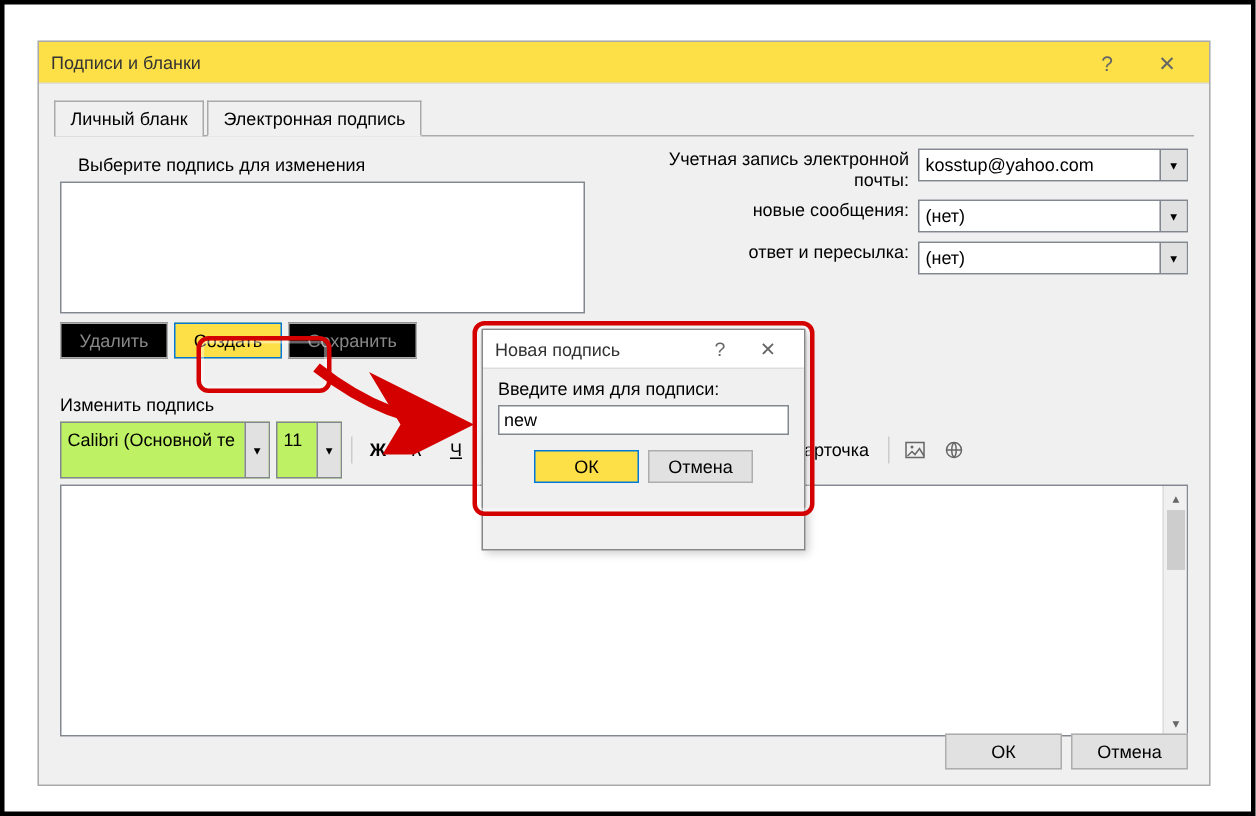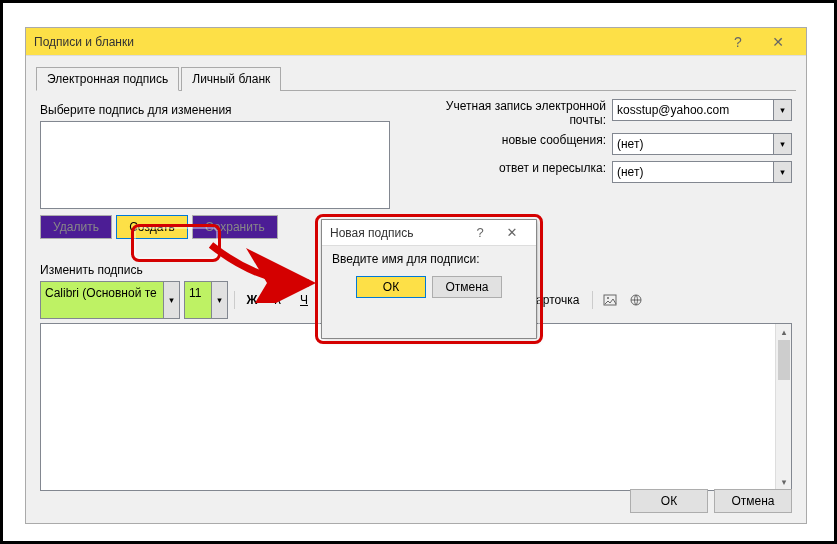--- a/index.html
+++ b/index.html
@@ -14,26 +14,26 @@
 .tabs { display: flex; margin: 10px 10px 0 10px; border-bottom: 1px solid #aaa; }
 .tab { padding: 4px 10px; border: 1px solid #aaa; border-bottom: none; background: #f0f0f0; margin-right: 2px; position: relative; top: 1px; cursor: pointer; }
 .tab.active { background: #f0f0f0; border-bottom: 1px solid #f0f0f0; }
 
 .body-area { padding: 8px 14px; }
 
 .row { display: flex; gap: 16px; }
 .left-col { width: 350px; }
 .right-col { flex: 1; }
 
-.group-label { margin: 4px 0; color: #000; }
+.group-label { margin: 4px 12px; color: #000; }
 .sig-list { width: 350px; height: 88px; border: 1px solid #828790; background: #fff; }
 
 .btn-row { display: flex; gap: 4px; margin-top: 6px; }
 .btn { height: 24px; padding: 0 12px; border: 1px solid #adadad; background: #e1e1e1; cursor: pointer; display: inline-flex; align-items: center; justify-content: center; min-width: 72px; }
-.btn.disabled { color: #888; background: #4c1d95; }
+.btn.disabled { color: #888; background: #000000; }
 
 .field-row { display: flex; margin-bottom: 6px; gap: 6px; }
 .field-row label { width: 200px; text-align: right; }
 .select { flex: 1; height: 22px; border: 1px solid #828790; background: #fff; display: flex; align-items: center; padding: 0 4px; position: relative; }
 .select .dd { position: absolute; right: 0; top: 0; width: 18px; height: 100%; border-left: 1px solid #828790; display: flex; align-items: center; justify-content: center; font-size: 9px; background: #e1e1e1; }
 
 .edit-label { margin-top: 24px; }
 .toolbar { display: flex; align-items: center; gap: 4px; margin-top: 4px; flex-wrap: nowrap; }
 .combo { height: 22px; border: 1px solid #828790; background: #bef264; display: flex; align-items: flex-end; padding: 18px 4px; position: relative; }
 .combo .dd { position: absolute; right: 0; top: 0; width: 16px; height: 100%; border-left: 1px solid #828790; display: flex; align-items: center; justify-content: center; font-size: 9px; background: #e1e1e1; }
@@ -55,43 +55,43 @@
 .footer .btn { min-width: 78px; }
 
 
 .hl { position: absolute; border: 3px solid #d40000; border-radius: 8px; box-shadow: 0 0 0 2px rgba(255,255,255,0.4) inset; pointer-events: none; }
 .hl1 { left: 128px; top: 221px; width: 90px; height: 38px; }
 .hl2 { left: 312px; top: 211px; width: 228px; height: 130px; }
 
 .arrow-svg { position: absolute; left: 196px; top: 230px; pointer-events: none; }
 
 
-.modal { position: absolute; left: 318px; top: 216px; width: 216px; height: 120px; background: #f0f0f0; border: 1px solid #888; box-shadow: 2px 2px 6px rgba(0,0,0,0.2); }
+.modal { position: absolute; left: 318px; top: 216px; width: 216px; height: 148px; background: #f0f0f0; border: 1px solid #888; box-shadow: 2px 2px 6px rgba(0,0,0,0.2); }
 .modal .title-bar { height: 26px; background: #fff; }
 .modal .title-bar .help, .modal .title-bar .close { width: 32px; font-size: 13px; }
 .modal-body { padding: 6px 10px; }
 .modal-body label { display: block; margin-bottom: 4px; }
 .modal-body input { width: 100%; height: 20px; border: 1px solid #828790; padding: 0 3px; font-size: 12px; }
 .modal-footer { display: flex; justify-content: center; gap: 6px; margin-top: 10px; }
 .modal-footer .btn { min-width: 70px; height: 22px; }
 .btn.default { border: 1px solid #0078d7; background: #fde047; }
 </style>
 </head>
 <body>
 
 <div class="main-window">
   <div class="title-bar">
     <span class="title">Подписи и бланки</span>
     <span class="help">?</span>
     <span class="close">✕</span>
   </div>
 
   <div class="tabs">
+    <div class="tab"><span>Личный бланк</span></div>
     <div class="tab active"><span>Электронная подпись</span></div>
-    <div class="tab"><span>Личный бланк</span></div>
   </div>
 
   <div class="body-area">
     <div class="row">
       <div class="left-col">
         <div class="group-label"><span>Выберите подпись для изменения</span></div>
         <div class="sig-list"></div>
         <div class="btn-row">
           <div class="btn disabled">
               <span>Удалить</span>
@@ -219,20 +219,21 @@
 </div>
 
 <div class="modal">
   <div class="title-bar">
     <span class="title">Новая подпись</span>
     <span class="help">?</span>
     <span class="close">✕</span>
   </div>
   <div class="modal-body">
     <label>Введите имя для подписи:</label>
+    <input type="text" value="new" style="">
     <div class="modal-footer">
       <div class="btn default">
           <span>ОК</span>
         </div>
       <div class="btn">
           <span>Отмена</span>
         </div>
     </div>
   </div>
 </div>

